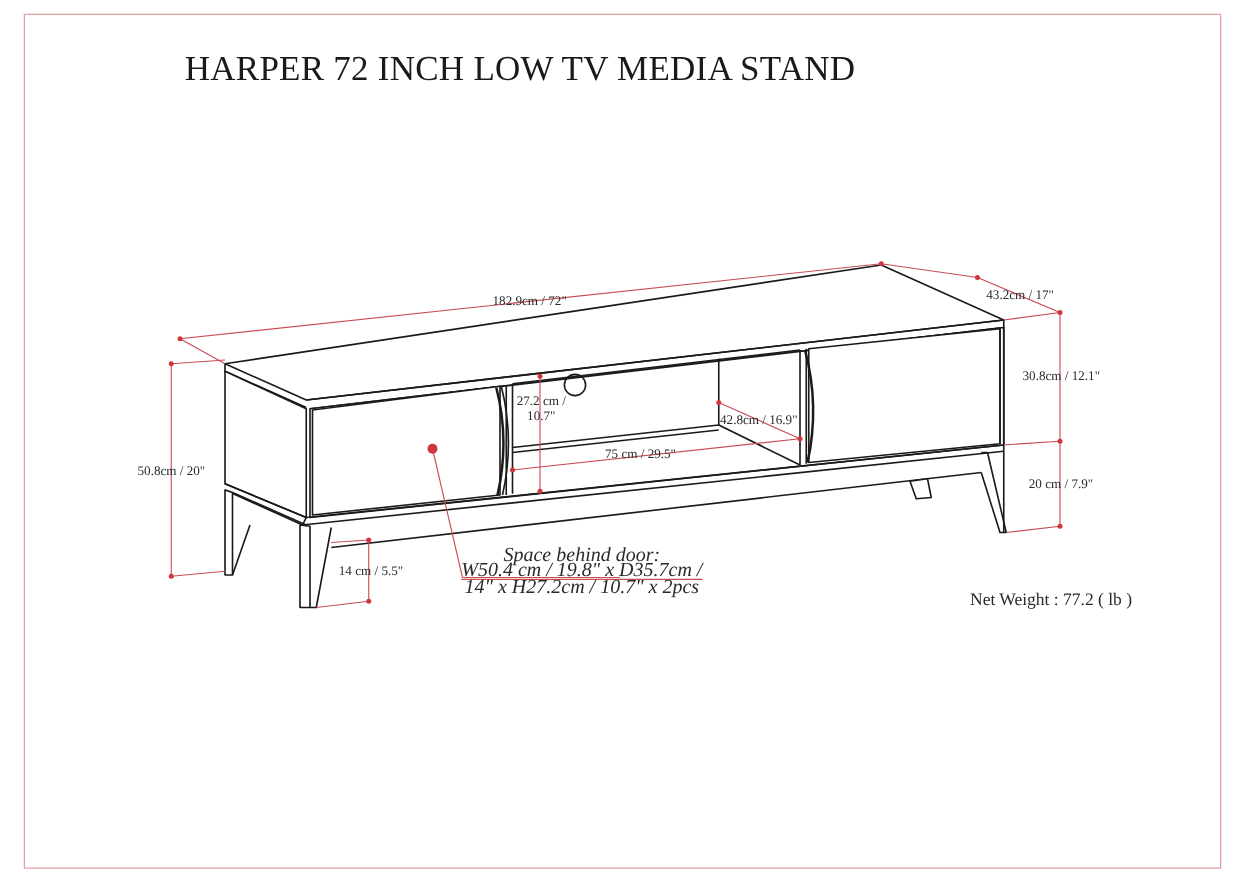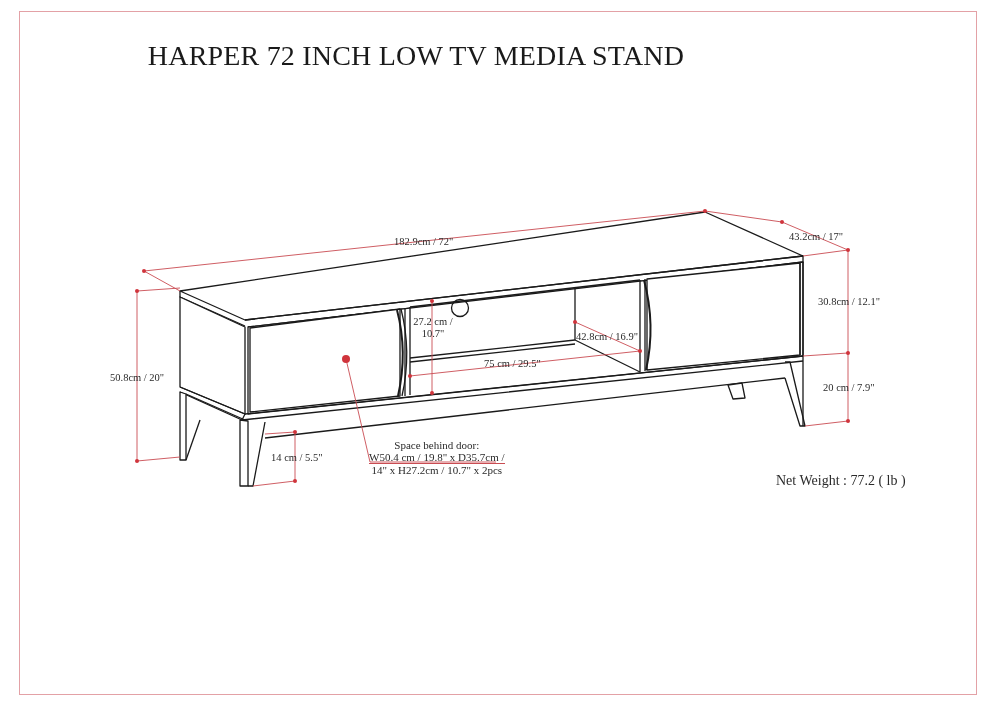--- a/index.html
+++ b/index.html
@@ -2,21 +2,21 @@
 <html><head>
   <meta charset="utf-8">
   <style>
     html, body { margin: 0; padding: 0; background: #ffffff; }
     body { width: 1000px; height: 707px; position: relative; overflow: hidden; font-family: "Liberation Serif", "DejaVu Serif", serif; }
     .page-frame { position: absolute; left: 19px; top: 11px; width: 958px; height: 684px; border: 1.5px solid #e3a1a6; box-sizing: border-box; }
     .title { position: absolute; left: 0; top: 40px; width: 832px; text-align: center; font-size: 28px; color: #1a1a1a; letter-spacing: 0.2px; }
     svg.drawing { position: absolute; left: 0; top: 0; width: 1000px; height: 707px; }
     .lbl { position: absolute; font-size: 10.5px; color: #2a2a2a; white-space: nowrap; line-height: 12px; }
     .lbl.center { text-align: center; }
-    .note { position: absolute; font-size: 11px; color: #2a2a2a; line-height: 12px; text-align: center; white-space: nowrap; }
+    .note { position: absolute; font-size: 16px; color: #2a2a2a; line-height: 12px; text-align: center; white-space: nowrap; font-style: italic; }
     .note .u { border-bottom: 1px solid #c94c52; }
   </style>
 </head>
 <body>
 
 <div class="page-frame"></div>
 
 <div class="title">HARPER 72 INCH LOW TV MEDIA STAND</div>
 
 <svg class="drawing" viewBox="0 0 1000 707" xmlns="http://www.w3.org/2000/svg">

